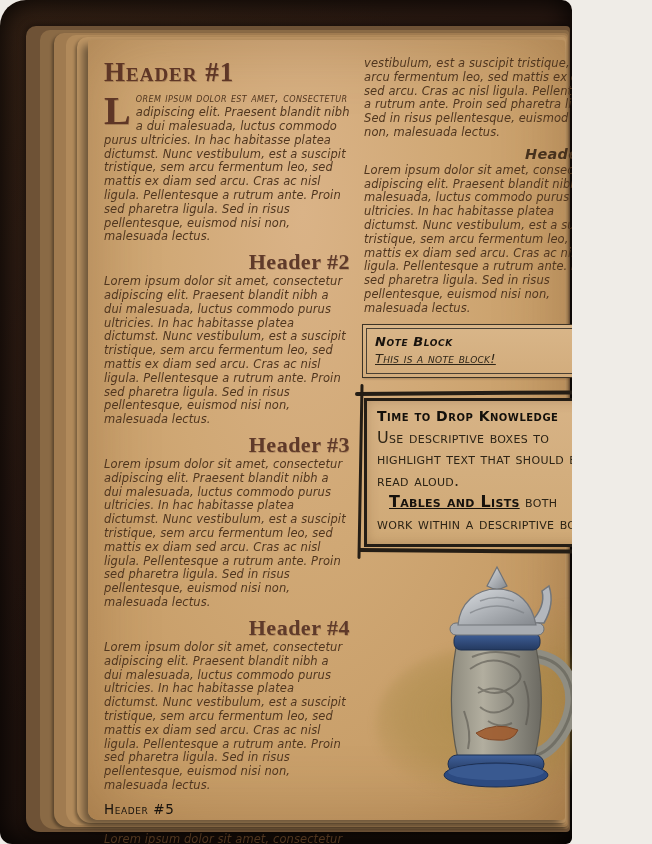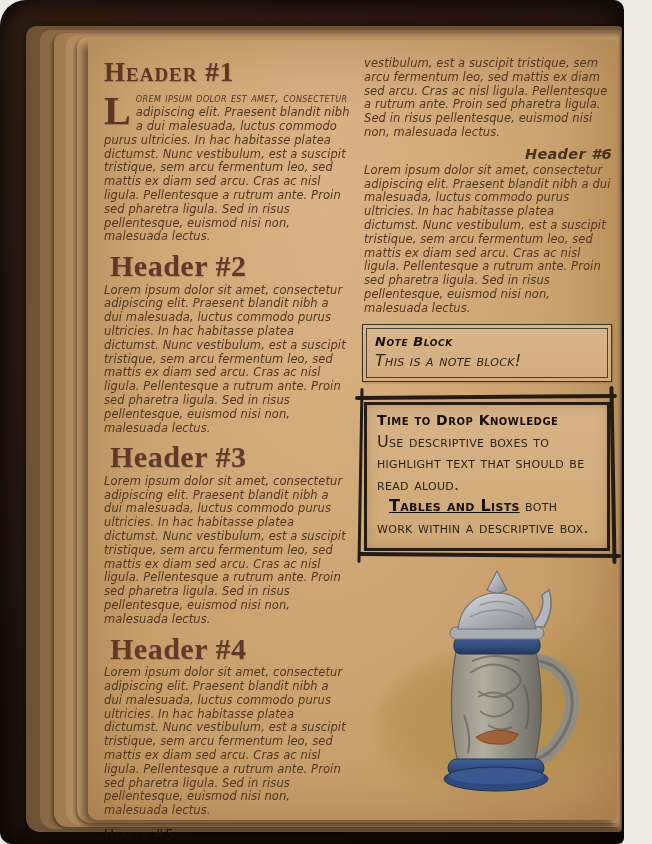--- a/index.html
+++ b/index.html
@@ -1,17 +1,17 @@
 <!DOCTYPE html>
 <html><head>
 <meta charset="utf-8">
 <style>
   html,body{margin:0;padding:0;background:#efece7;}
   .book{
-    position:relative;width:624px;height:844px;overflow:hidden;
+    position:relative;width:572px;height:844px;overflow:hidden;
     background:
       radial-gradient(ellipse at 30% 40%, #3a241665 0%, transparent 60%),
       linear-gradient(145deg,#322014 0%,#241510 40%,#150d08 100%);
     border-radius:26px 10px 6px 12px;
     box-shadow:inset 0 0 30px #000;
     font-family:"DejaVu Sans",sans-serif;
   }
   
   .stack{position:absolute;border-radius:10px 4px 4px 14px;}
   .stack.s1{left:26px;top:26px;right:2px;bottom:12px;background:#6e5236;box-shadow:0 0 8px rgba(0,0,0,.6);}
@@ -32,23 +32,24 @@
   .col-left{width:248px;}
   .col-right{width:250px;}
 
   
   .h1{
     font-family:"Liberation Serif",serif;font-variant:small-caps;font-weight:700;
     font-size:27px;line-height:1.05;color:#5e3626;letter-spacing:1px;
     text-shadow:0.6px 0.6px 0 rgba(60,25,10,.25);margin:4px 0 6px 2px;
   }
   .h2{
-    font-family:"Liberation Serif",serif;font-weight:700;font-size:30px;line-height:1.05;
+    font-family:"Liberation Serif",serif;font-weight:700;font-size:22px;line-height:1.05;
     color:#5f3a2a;letter-spacing:.5px;text-shadow:.5px .5px 0 rgba(60,25,10,.2);
-    margin:6px 0 2px 8px;
+    margin:6px 0 2px 0;
+    text-align:right;
   }
   .h5{
     font-weight:400;font-variant:small-caps;font-size:13.5px;color:#17120d;
     letter-spacing:.6px;margin:8px 0 16px 2px;
   }
   .h6{
     font-style:italic;font-weight:700;font-size:14.5px;color:#46311d;
     letter-spacing:.3px;margin:6px 0 2px 0;text-align:right;
   }
   .body-text{
@@ -63,21 +64,21 @@
   }
 
   
   .note-block{
     margin:8px 0 0 0;border:1.5px solid #3c3326;padding:3px;
     background:linear-gradient(180deg,#d9b689,#d2ac7c);
     box-shadow:1px 1px 2px rgba(60,30,10,.25);
   }
   .note-inner{border:1px solid #4a4033;padding:5px 8px 7px 8px;}
   .note-title{font-weight:700;font-variant:small-caps;font-size:13px;color:#17120d;letter-spacing:.6px;margin:0;font-style:italic;}
-  .note-body{font-variant:small-caps;font-style:italic;font-size:16px;color:#2e2517;margin:2px 0 0 0;letter-spacing:.3px;}
+  .note-body{font-variant:small-caps;font-style:italic;font-size:13px;color:#2e2517;margin:2px 0 0 0;letter-spacing:.3px;text-decoration:underline;}
 
   
   .knowledge-box{
     position:relative;margin:20px 2px 0 2px;border:3px solid #241d15;
     background:linear-gradient(180deg,#d7b386,#cfa976);
     padding:7px 10px 9px 10px;
     box-shadow:inset 0 0 12px rgba(90,55,25,.25);
   }
   .stray{position:absolute;background:#241d15;border-radius:2px;}
   .stray.h-top{height:3.5px;left:-12px;right:-10px;top:-10px;transform:rotate(-.4deg);}

